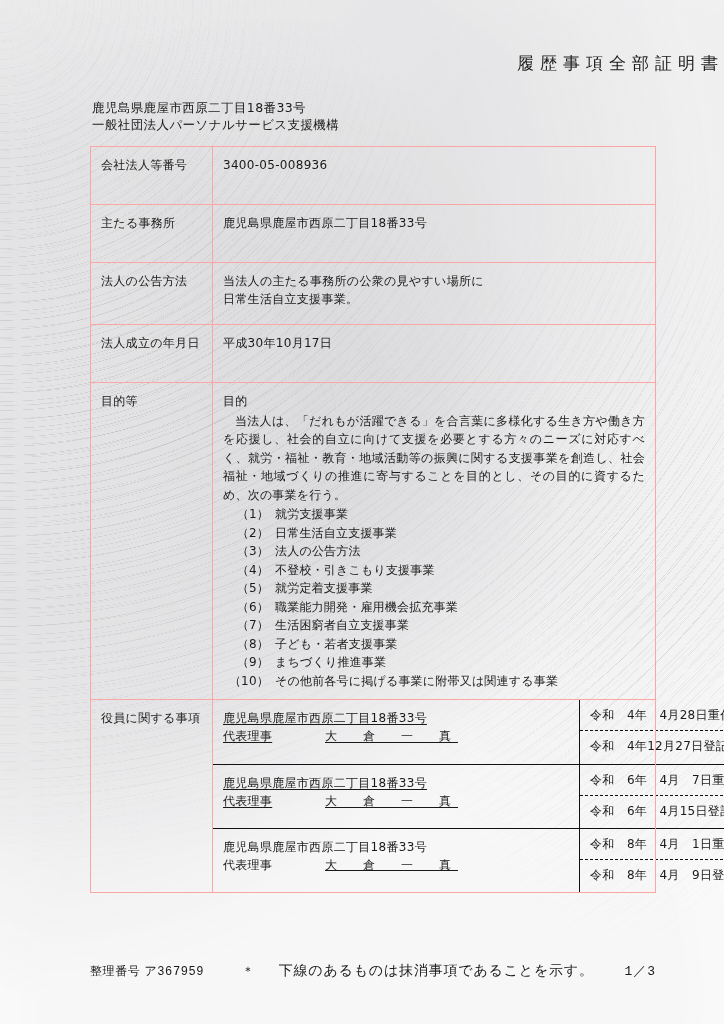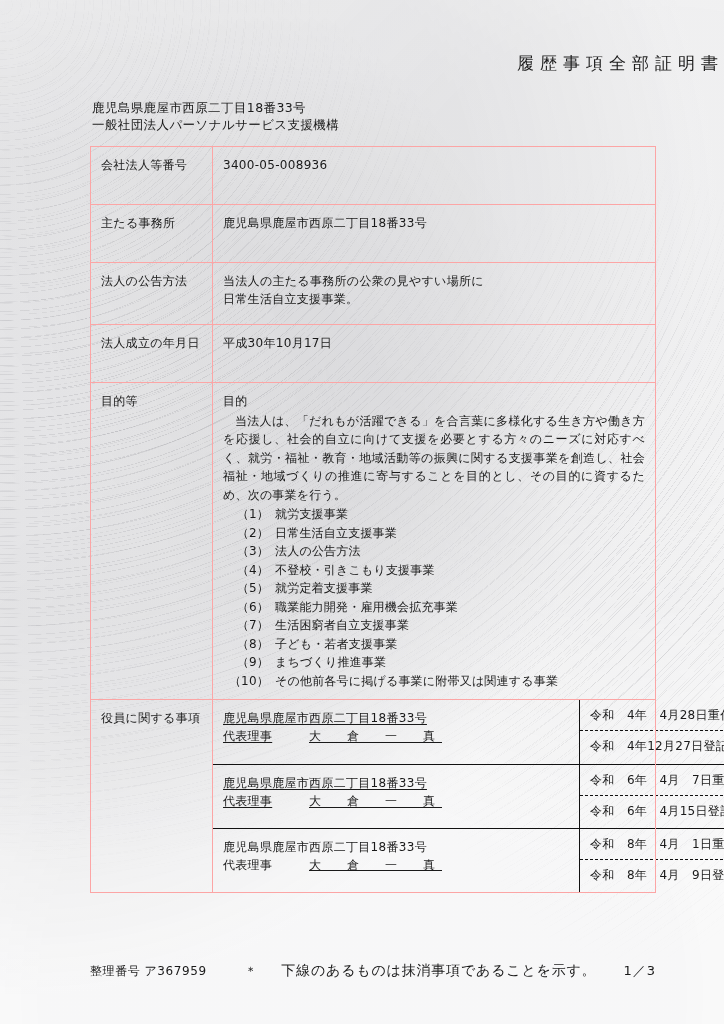--- a/index.html
+++ b/index.html
@@ -106,20 +106,21 @@
   .off-dates { width: 178px; border-left: 1px solid #111 !important; }
 
   .off-group { height: 64px; }
   .off-group.sep td { border-top: 1px solid #111 !important; }
 
   .off-addr { font-size: 12px; line-height: 18px; letter-spacing: .3px; }
   .off-role-line {
     font-size: 12px;
     line-height: 18px;
     display: flex;
+    gap: 16px;
   }
   .off-role { width: 86px; letter-spacing: .3px; }
   .off-name { letter-spacing: 7px; text-decoration: underline; }
   .struck { text-decoration: underline; text-underline-offset: 2px; }
 
   .date-cell {
     font-size: 12px;
     line-height: 18px;
     letter-spacing: .3px;
     padding: 6px 0 6px 10px;
@@ -145,20 +146,21 @@
   
   .footer {
     position: absolute;
     left: 90px;
     top: 962px;
     width: 566px;
     font-size: 12px;
     letter-spacing: .6px;
     display: flex;
     align-items: center;
+    font-family: Liberation Mono, monospace;
   }
   .f-seiri { white-space: pre; }
   .f-aster { margin-left: 38px; }
   .f-note  { margin-left: 24px; font-size: 14px; letter-spacing: .8px; }
   .f-page  { margin-left: auto; font-size: 13px; letter-spacing: 1px; }
 </style>
 </head>
 <body>
 
 <div class="scan-noise"></div>

